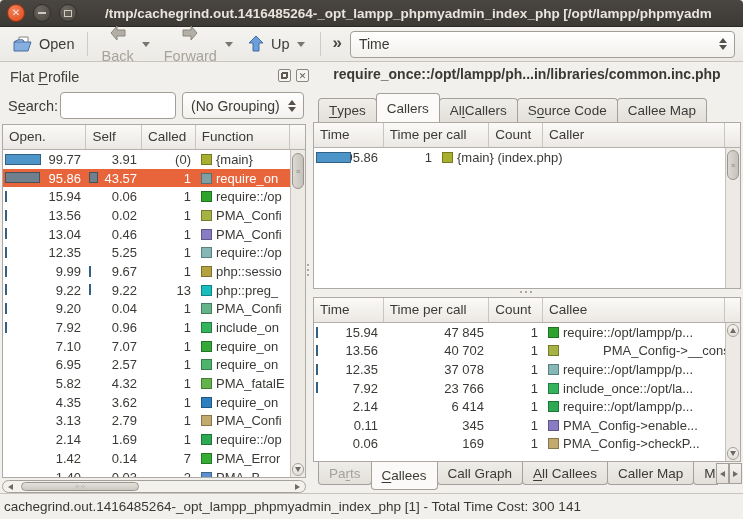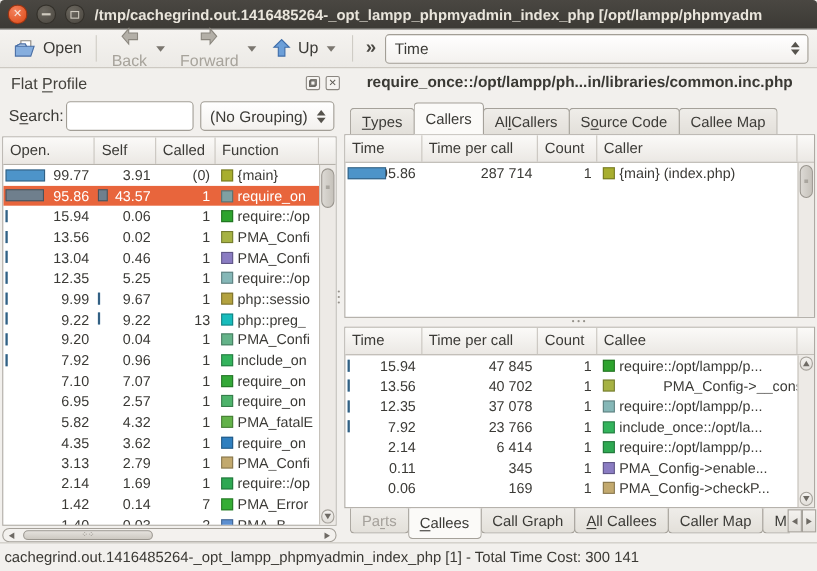--- a/index.html
+++ b/index.html
@@ -14,21 +14,21 @@
   
   .titlebar { position:absolute; left:0; top:0; width:743px; height:27px;
     background:linear-gradient(#4a4742,#3c3a35); border-bottom:1px solid #2b2925;
     border-radius:4px 4px 0 0; display:flex; align-items:center; }
   .wbtns { display:flex; gap:8px; margin-left:7px; }
   .wbtn { width:18px; height:18px; border-radius:50%; display:flex; align-items:center; justify-content:center; cursor:default; }
   .wbtn.close { background:radial-gradient(circle at 35% 30%,#f3825d,#dd4814); border:1px solid #9e3310; color:#f7e6de; font-size:10px; font-weight:bold; line-height:1; }
   .wbtn.minmax { background:radial-gradient(circle at 35% 30%,#6b675f,#4a463f); border:1px solid #33302a; color:#cfcabf; }
   .glyph-min { width:8px; height:2px; background:#cfcabf; }
   .glyph-max { width:8px; height:7px; border:1.5px solid #cfcabf; }
-  .wtitle { margin-left:9px; font-weight:bold; font-size:13.5px; color:#e9e5dc;
+  .wtitle { margin-left:28px; font-weight:bold; font-size:13.5px; color:#e9e5dc;
     white-space:nowrap; overflow:hidden; flex:1; }
 
   
   .toolbar { position:absolute; left:0; top:27px; width:743px; height:35px;
     background:linear-gradient(#f5f3f0,#eceae6); border-bottom:1px solid #c9c5be;
     display:flex; align-items:center; padding:0 6px; }
   .tbtn { display:flex; align-items:center; gap:6px; padding:3px 6px; border-radius:3px; font-size:14.5px; color:#3c3b37; }
   .tbtn.disabled { color:#a7a39b;flex-direction:column; }
   .tsep { width:1px; height:24px; background:#cfccc5; margin:0 7px; }
   .caret { width:0; height:0; border-left:4px solid transparent; border-right:4px solid transparent; border-top:5px solid #7a766f; margin:0 8px 0 2px; }
@@ -521,23 +521,20 @@
     <div class="th" style="width:54px">Count</div>
     <div class="th" style="width:183px">Caller</div>
     <div class="th" style="width:15px"></div>
   </div>
   <div class="tbody" id="caller-rows">
       <div class="trow" style="height: 18.6px;">
         <div class="cell" style="width: 70px;">
           <div class="bar" style="width: 35px; background: rgb(77, 148, 201);"></div>
           <span class="val">95.86</span>
         </div>
-        <div class="cell" style="width: 106px;">
-          <span class="val">287 714</span>
-        </div>
         <div class="cell" style="width: 54px;">
           <span class="val">1</span>
         </div>
         <div class="fcell" style="width: 183px;">
           <span class="ficon" style="background: rgb(168, 174, 46);"></span>
           <span class="fname">{main} (index.php)</span>
         </div>
       </div>
     </div>
   <div class="vscroll">

